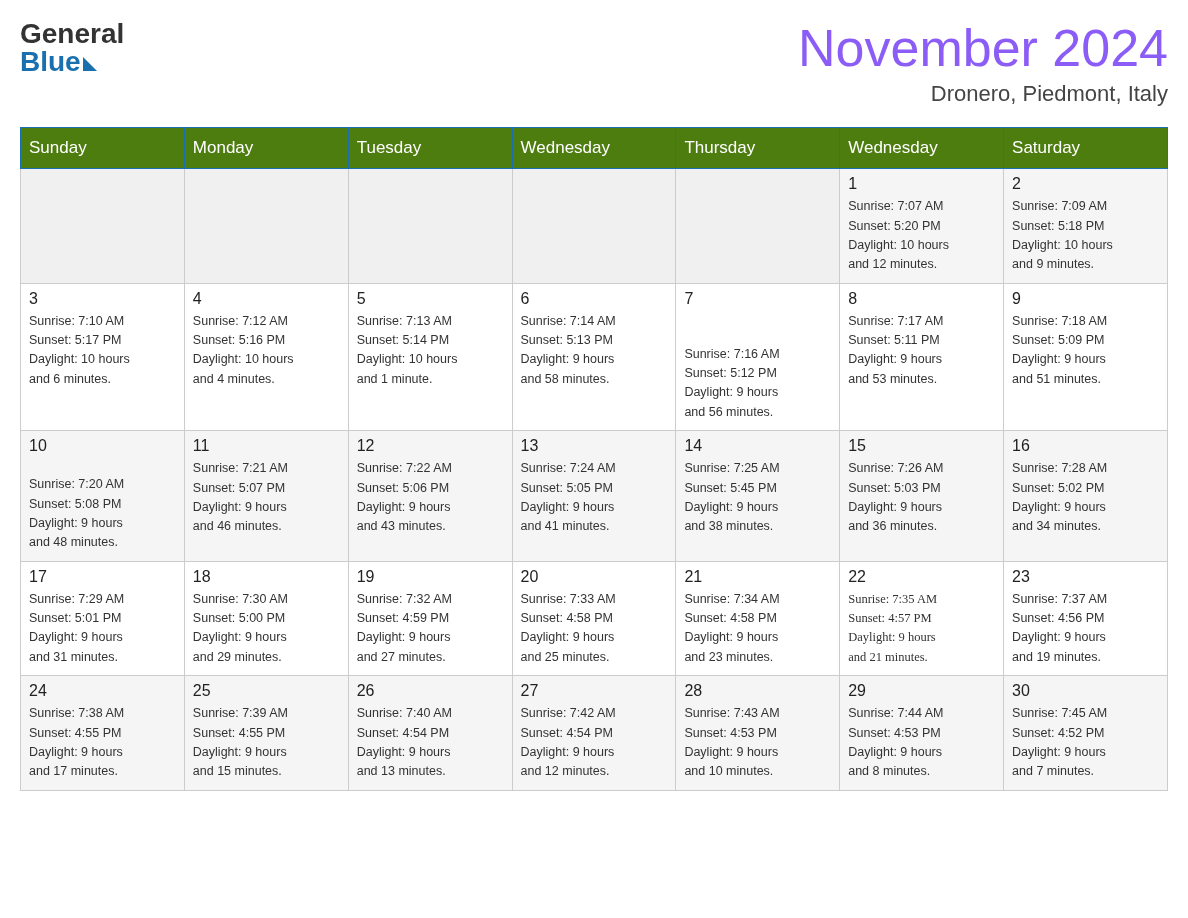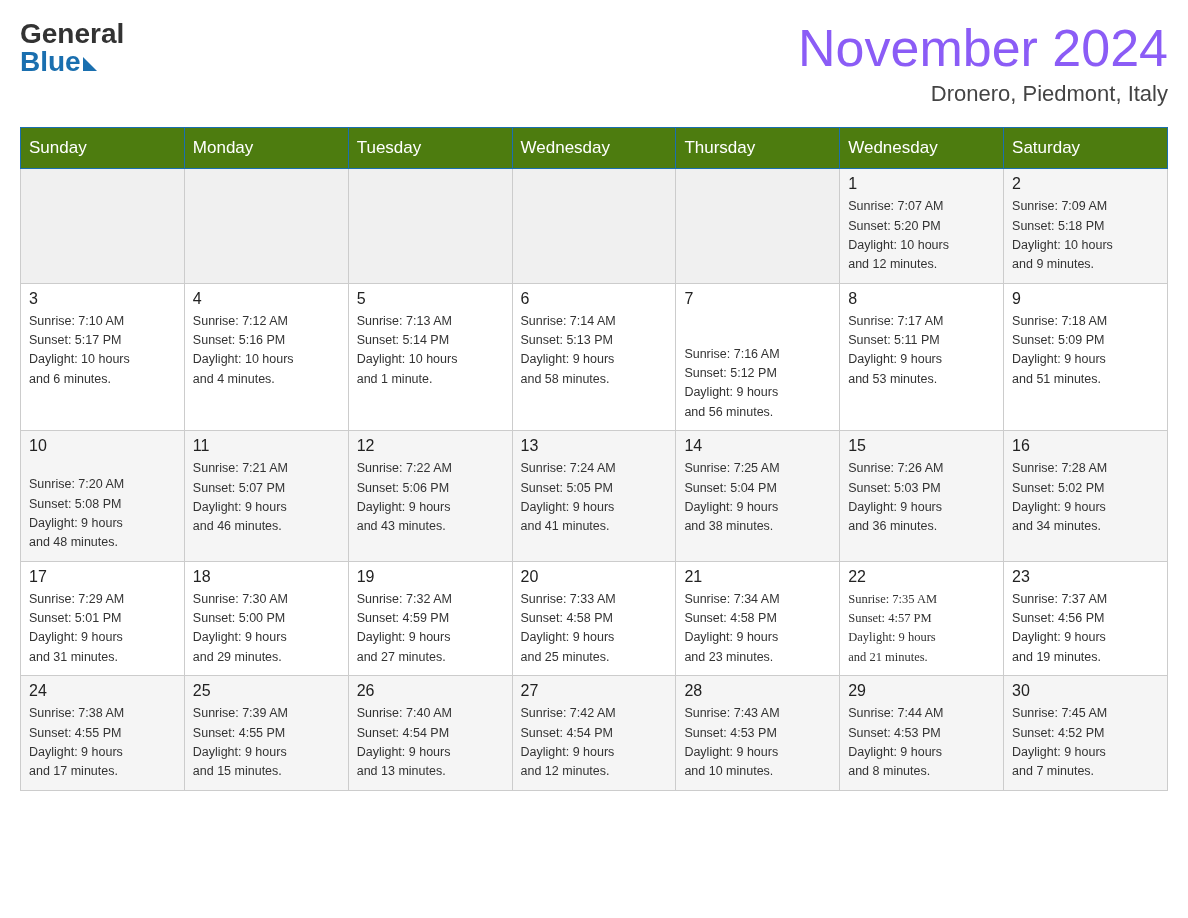--- a/index.html
+++ b/index.html
@@ -233,21 +233,21 @@
         <td>
           <span class="day-num">13</span>
           <div class="day-info" style="white-space: pre-line;">Sunrise: 7:24 AM
 Sunset: 5:05 PM
 Daylight: 9 hours
 and 41 minutes.</div>
         </td>
         <td>
           <span class="day-num">14</span>
           <div class="day-info" style="white-space: pre-line;">Sunrise: 7:25 AM
-Sunset: 5:04 PM
+Sunset: 5:45 PM
 Daylight: 9 hours
 and 38 minutes.</div>
         </td>
         <td>
           <span class="day-num">15</span>
           <div class="day-info" style="white-space: pre-line;">Sunrise: 7:26 AM
 Sunset: 5:03 PM
 Daylight: 9 hours
 and 36 minutes.</div>
         </td>

